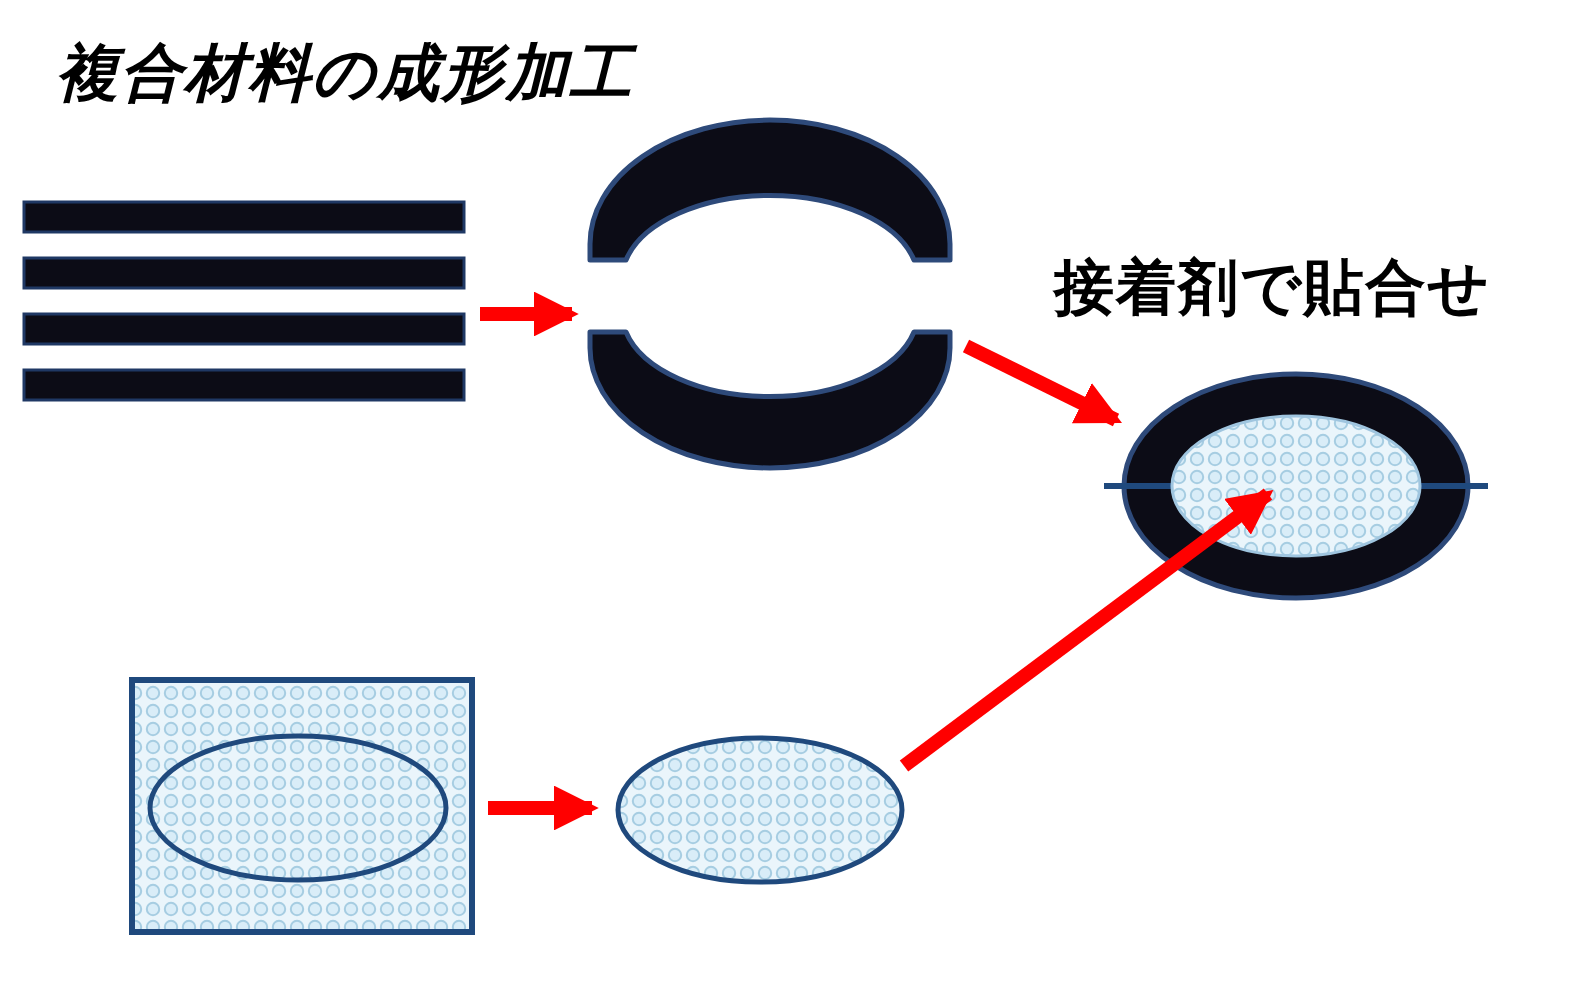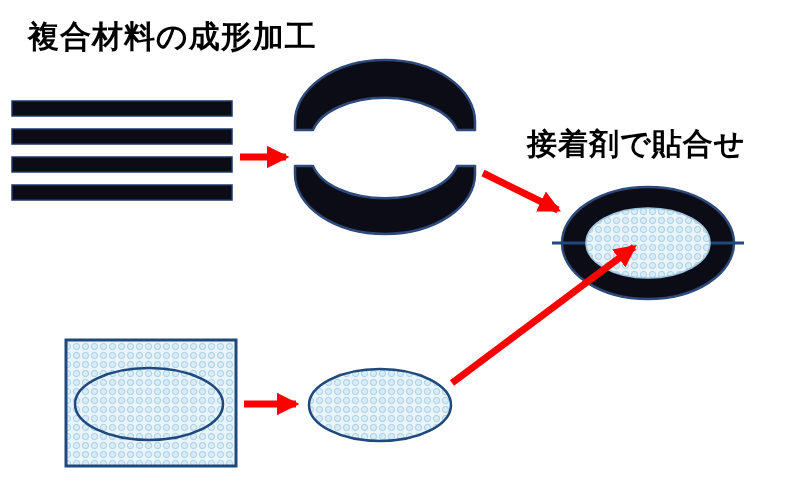--- a/index.html
+++ b/index.html
@@ -23,21 +23,21 @@
     height: 499px;
   }
   .label {
     position: absolute;
     color: #000000;
     font-weight: 700;
     white-space: nowrap;
     letter-spacing: 1px;
     font-family: "Liberation Sans", sans-serif;
   }
-  .label-composite { left: 28px;  top: 16px;  font-size: 31px; }
+  .label-composite { left: 28px;  top: 16px;  font-size: 31px; font-style: italic; }
   .label-adhesive  { left: 527px; top: 124px; font-size: 30px; text-align: center; }
   .label-foam      { left: 70px;  top: 286px; font-size: 30px; }
 </style>
 </head>
 <body>
 
 <div class="canvas">
 
   <svg class="diagram-svg" viewBox="0 0 791 499" xmlns="http://www.w3.org/2000/svg">
     <defs>

